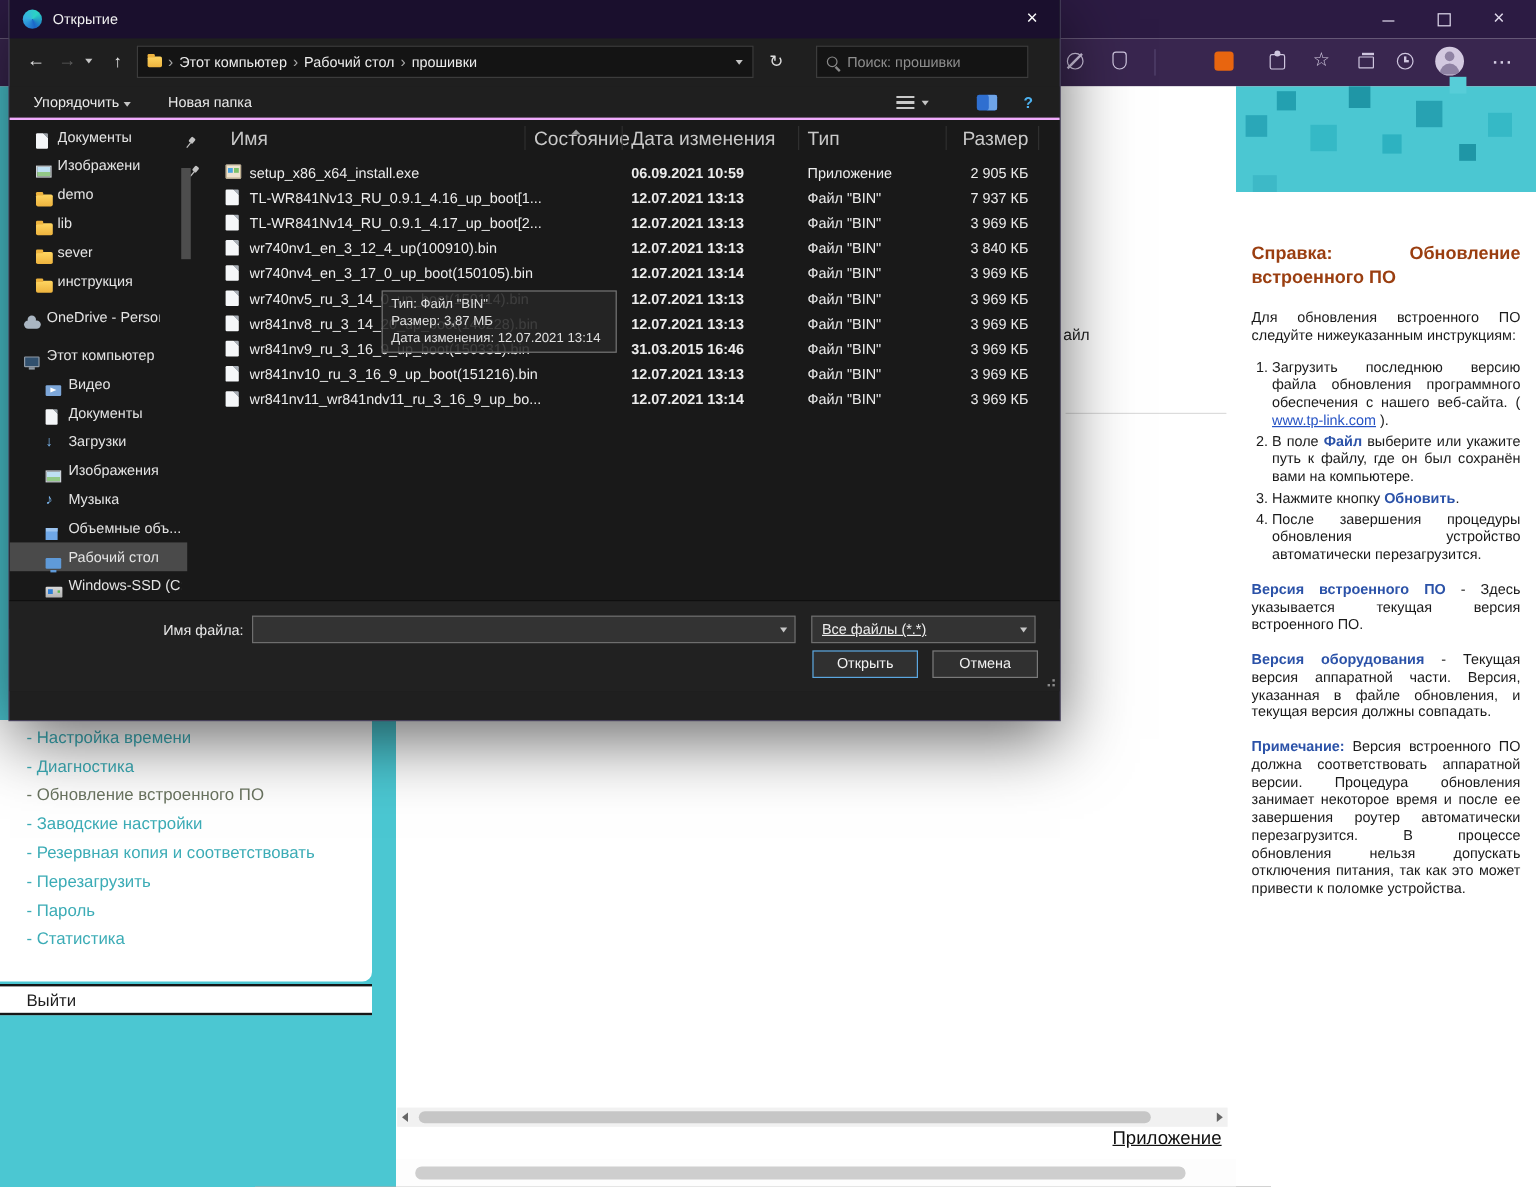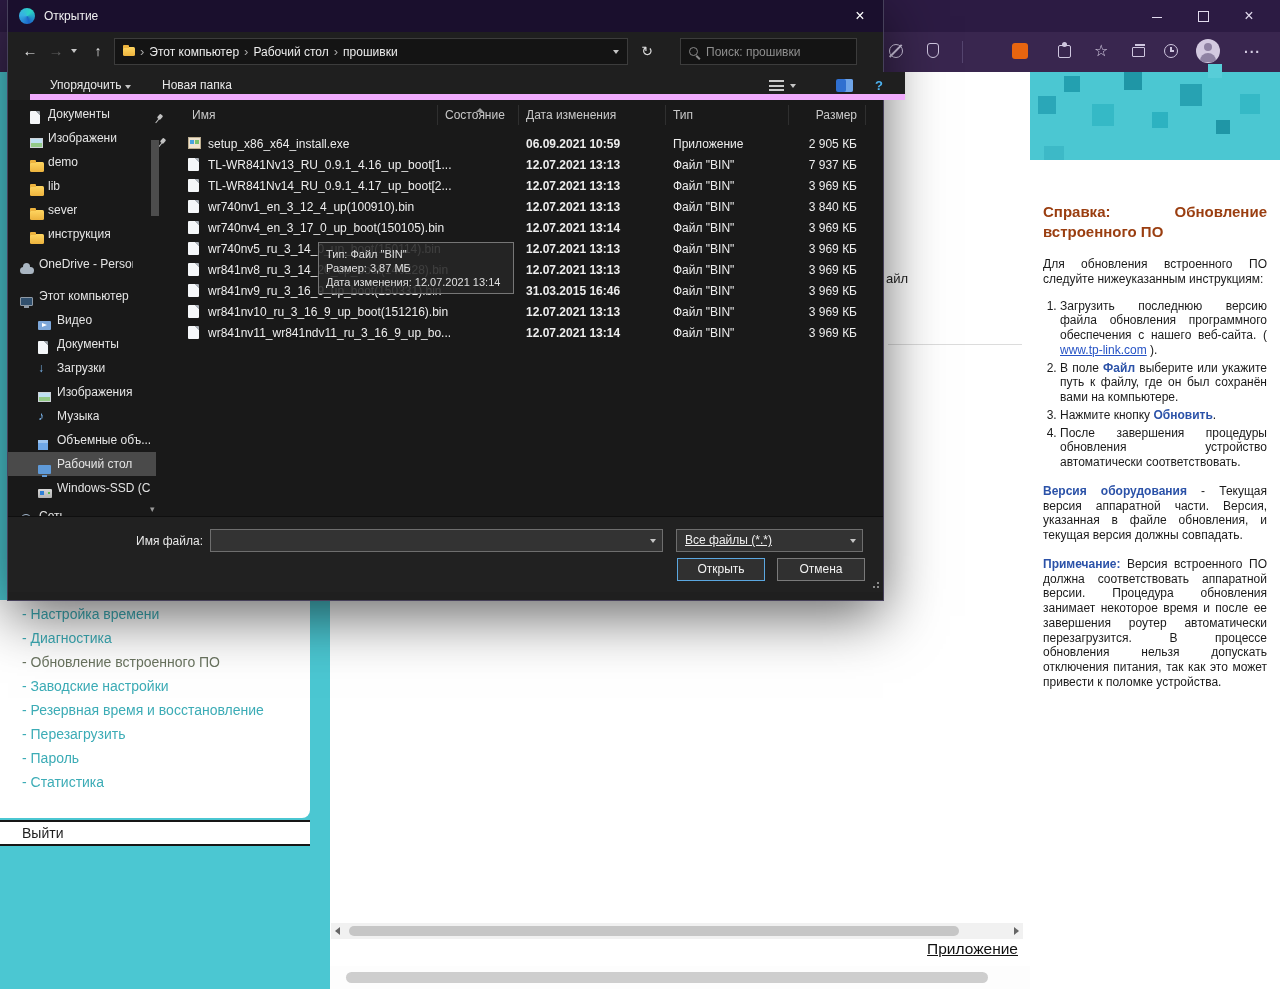--- a/index.html
+++ b/index.html
@@ -79,21 +79,21 @@
   .crumb{color:#ececec;font-size:12px;white-space:nowrap;cursor:pointer;}
   .crumb-sep{color:#a9a9a9;font-size:13px;}
   .addr-caret{margin-left:auto;}
   .addr-refresh{position:absolute;left:628px;top:40px;width:22px;height:22px;text-align:center;line-height:22px;font-size:14px;color:#dcdcdc;cursor:pointer;}
   .search-box{position:absolute;left:672px;top:38px;width:177px;height:27px;background:#141414;border:1px solid #3c3c3c;display:flex;align-items:center;padding:0 8px;gap:8px;}
   .ic-search{position:relative;width:9px;height:9px;border:1.5px solid #8a8a8a;border-radius:50%;flex:0 0 auto;}
   .ic-search::after{content:"";position:absolute;left:7px;top:7px;width:5px;height:1.5px;background:#8a8a8a;transform:rotate(45deg);transform-origin:0 0;}
   .search-box input{background:transparent;border:none;outline:none;color:#cfcfcf;font-size:12px;width:130px;font-family:Liberation Sans, sans-serif;}
   .search-box input::placeholder{color:#8f8f8f;}
 
-  .d-toolbar{position:absolute;left:0;top:72px;width:875px;height:28px;background:#1f1f1f;border-bottom:6px solid #f0abfc;margin-left:22px;}
+  .d-toolbar{position:absolute;left:0;top:72px;width:875px;height:28px;background:#1f1f1f;border-bottom:2px solid #f0abfc;}
   .tb-btn{position:absolute;top:0;height:27px;line-height:27px;color:#e8e8e8;font-size:12px;cursor:pointer;}
   .ic-lines{position:absolute;left:739px;top:8px;width:15px;height:11px;
             background:repeating-linear-gradient(#c9c9c9 0 2px,transparent 2px 4.5px);cursor:pointer;}
   .tb-caret{position:absolute;left:760px;top:12px;}
   .ic-pane{position:absolute;left:806px;top:7px;width:17px;height:13px;background:#2f6fd0;border-radius:2px;box-shadow:inset -7px 0 0 #6ea4e8;cursor:pointer;}
   .tb-help{position:absolute;left:845px;top:0;line-height:27px;color:#4db2f0;font-weight:bold;font-size:13px;cursor:pointer;}
 
   .d-main{position:absolute;left:0;top:100px;width:875px;height:424px;background:#191919;overflow:hidden;}
   
   .sitem{position:absolute;left:0;width:148px;height:24px;line-height:24px;font-size:12px;color:#e4e4e4;cursor:pointer;}
@@ -101,35 +101,35 @@
   .sico{position:absolute;top:6px;}
   .slabel{position:absolute;top:0;white-space:nowrap;overflow:hidden;max-width:94px;}
   .lv0 .sico{left:12px;} .lv0 .slabel{left:31px;}
   .lv1 .sico{left:22px;} .lv1 .slabel{left:40px;}
   .lv2 .sico{left:30px;} .lv2 .slabel{left:49px;}
   .spin{position:absolute;left:136px;top:7px;}
   .sb-thumb{position:absolute;left:143px;top:40px;width:8px;height:76px;background:#4d4d4d;cursor:pointer;}
   .sb-down{position:absolute;left:142px;top:404px;color:#9a9a9a;font-size:9px;cursor:pointer;}
 
   
-  .hdr{position:absolute;left:168px;top:4px;width:689px;height:24px;color:#c9c9c9;font-size:12px;}
+  .hdr{position:absolute;left:168px;top:4px;width:689px;height:24px;color:#c9c9c9;font-size:16px;}
   .hdr span{position:absolute;top:4px;cursor:pointer;}
   .hsep{position:absolute;top:5px;width:1px;height:20px;background:#2f2f2f;}
   .sort-asc{position:absolute;left:300px;top:1px;width:0;height:0;border-left:4px solid transparent;border-right:4px solid transparent;border-bottom:4px solid #9a9a9a;}
   .frow{position:absolute;left:168px;width:689px;height:21px;font-size:12px;color:#ededed;cursor:pointer;}
   .frow span{position:absolute;top:3px;white-space:nowrap;}
   .f-ic{position:absolute;left:12px;top:3px;}
   .f-name{left:32px;width:300px;overflow:hidden;}
   .f-date{left:350px;font-weight:bold;}
   .f-type{left:497px;}
   .f-size{left:592px !important;width:89px;text-align:right;}
   .tooltip{position:absolute;left:310px;top:142px;width:196px;background:rgba(38,38,38,0.88);border:1px solid #767676;padding:4px 7px;font-size:11px;color:#e0e0e0;line-height:14px;z-index:5;}
 
   
-  .d-footer{position:absolute;left:0;top:516px;width:875px;height:76px;background:#212121;border-top:1px solid #0f0f0f;}
+  .d-footer{position:absolute;left:0;top:500px;width:875px;height:76px;background:#212121;border-top:1px solid #0f0f0f;}
   .fn-label{position:absolute;left:95px;top:17px;width:100px;text-align:right;color:#e8e8e8;}
   .combo{position:absolute;background:#333;border:1px solid #6e6e6e;height:23px;text-decoration:underline;}
   .combo .caret{position:absolute;right:6px;top:9px;}
   .combo1{left:202px;top:12px;width:453px;}
   .combo1 input{position:absolute;left:4px;top:1px;width:420px;height:19px;background:transparent;border:none;outline:none;color:#eee;font-size:12px;font-family:inherit;}
   .combo2{left:668px;top:12px;width:187px;line-height:21px;padding-left:8px;color:#eee;cursor:pointer;}
   .dbtn{position:absolute;top:41px;width:88px;height:23px;background:#303030;text-align:center;line-height:21px;color:#f2f2f2;font-size:12px;cursor:pointer;}
   .btn-open{left:669px;border:1px solid #5ba7e0;}
   .btn-cancel{left:769px;border:1px solid #7a7a7a;}
   .grip{position:absolute;right:3px;bottom:3px;width:10px;height:10px;}
@@ -191,21 +191,21 @@
   <div class="teal-left"></div>
   <div class="main-white"></div>
   <span class="file-frag">айл</span>
   <div class="form-divider"></div>
 
   <div class="menu-panel">
     <div class="menu-item">- Настройка времени</div>
     <div class="menu-item">- Диагностика</div>
     <div class="menu-item selected">- Обновление встроенного ПО</div>
     <div class="menu-item">- Заводские настройки</div>
-    <div class="menu-item">- Резервная время и восстановление</div>
+    <div class="menu-item">- Резервная копия и соответствовать</div>
     <div class="menu-item">- Перезагрузить</div>
     <div class="menu-item">- Пароль</div>
     <div class="menu-item">- Статистика</div>
   </div>
   <div class="logout-band">Выйти</div>
 
   <div class="hscroll1">
     <span class="tri-l"></span>
     <span class="tri-r"></span>
     <div class="hthumb1"></div>
@@ -227,22 +227,23 @@
   <div class="sq" style="left:1208px;top:64px;width:14px;height:14px;background:#57cdd8"></div>
   <div class="sq" style="left:1044px;top:146px;width:20px;height:20px;background:#3db9c7"></div>
 
   <div class="help">
     <div class="help-title">Справка: Обновление встроенного ПО</div>
     <p class="help-intro">Для обновления встроенного ПО следуйте нижеуказанным инструкциям:</p>
     <ol>
       <li><span>Загрузить последнюю версию файла обновления программного обеспечения с нашего веб-сайта. ( </span><span class="hlink">www.tp-link.com</span><span> ).</span></li>
       <li><span>В поле </span><span class="hterm">Файл</span><span> выберите или укажите путь к файлу, где он был сохранён вами на компьютере.</span></li>
       <li><span>Нажмите кнопку </span><span class="hterm">Обновить</span><span>.</span></li>
-      <li><span>После завершения процедуры обновления устройство автоматически соответствовать.</span></li>
+      <li><span>После завершения процедуры обновления устройство автоматически перезагрузится.</span></li>
     </ol>
+    <p class="hpara"><span class="hterm">Версия встроенного ПО</span><span> - Здесь указывается текущая версия встроенного ПО.</span></p>
     <p class="hpara"><span class="hterm">Версия оборудования</span><span> - Текущая версия аппаратной части. Версия, указанная в файле обновления, и текущая версия должны совпадать.</span></p>
     <p class="hpara"><span class="hterm">Примечание:</span><span> Версия встроенного ПО должна соответствовать аппаратной версии. Процедура обновления занимает некоторое время и после ее завершения роутер автоматически перезагрузится. В процессе обновления нельзя допускать отключения питания, так как это может привести к поломке устройства.</span></p>
   </div>
 
   <div class="dialog">
     <div class="d-titlebar">
       <span class="d-appicon"></span>
       <span class="d-title">Открытие</span>
       <div class="d-close">×</div>
     </div>

